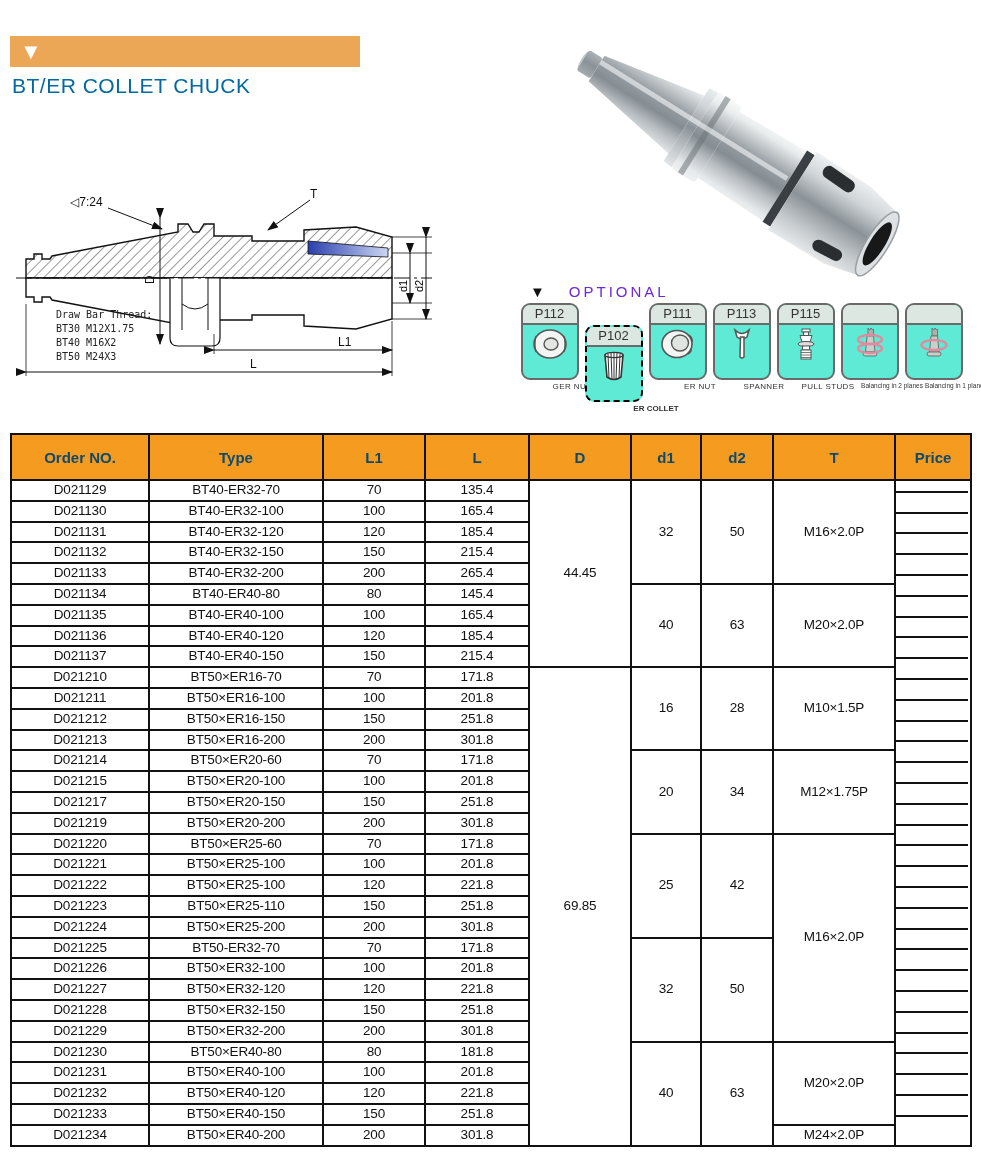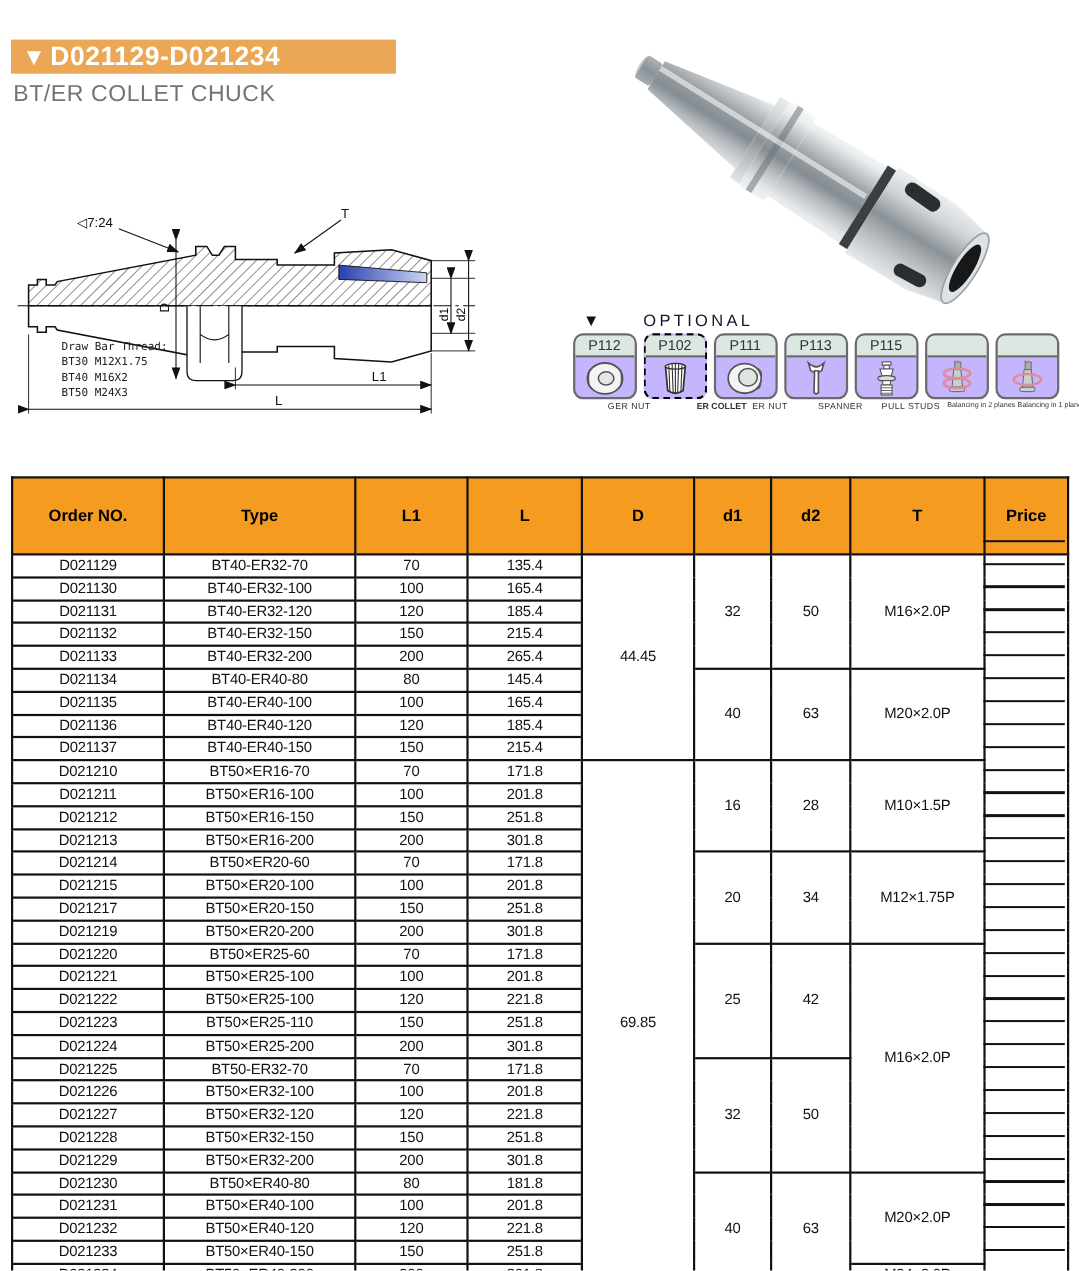--- a/index.html
+++ b/index.html
@@ -3,60 +3,59 @@
 <meta charset="utf-8">
 <style>
   html,body{margin:0;padding:0;background:#fff;}
   body{width:981px;height:1155px;position:relative;font-family:"Liberation Sans",sans-serif;overflow:hidden;}
   .abs{position:absolute;}
 
   
   .banner{left:10px;top:36px;width:350px;height:31px;background:#ECA756;display:flex;align-items:center;padding-left:10px;box-sizing:border-box;}
   .banner .tri{color:#fff;font-size:22px;line-height:1;margin-right:4px;}
   .banner .rng{color:#fff;font-size:24px;font-weight:bold;letter-spacing:.5px;}
-  .subtitle{left:12px;top:74px;font-size:21px;color:#737373;letter-spacing:.5px;}
+  .subtitle{left:12px;top:74px;font-size:21px;color:#0369a1;letter-spacing:.5px;}
 
   
   .optional{left:518px;top:282px;width:458px;}
   .opt-head{display:flex;align-items:center;height:18px;}
   .opt-marker{font-size:15px;color:#111;margin-left:12px;}
-  .opt-title{font-size:15px;color:#0f172a;letter-spacing:3px;margin-left:40px;}
+  .opt-title{font-size:15px;color:#6d28d9;letter-spacing:3px;margin-left:24px;}
   .opt-row{display:flex;margin-top:3px;}
   .opt-item{width:63px;margin-right:1px;display:flex;flex-direction:column;align-items:center;}
-  .opt-box{width:58px;height:60px;border:2px solid #6a6a6a;border-radius:9px;overflow:hidden;background:#c4b5fd;box-sizing:border-box;}
-  .opt-item.hl .opt-box{border:2.5px dashed #000;}
+  .opt-box{width:58px;height:77px;border:2px solid #6a6a6a;border-radius:9px;overflow:hidden;background:#5eead4;box-sizing:border-box;}
+  .opt-item.hl .opt-box{border:2.5px dashed #000;margin-top:22px;}
   .opt-code{height:18px;background:#dce7e2;border-bottom:2px solid #6a6a6a;text-align:center;font-size:13px;color:#333;line-height:18px;}
   .opt-icon{height:38px;display:flex;align-items:center;justify-content:center;}
   .opt-label{font-size:8px;color:#333;margin-top:2px;white-space:nowrap;letter-spacing:.4px;margin-left:45px;}
   .opt-item.hl .opt-label{font-weight:bold;letter-spacing:0;padding-left:40px;}
   .opt-label.tiny{font-size:6.5px;letter-spacing:0;}
 
   
   .table-wrap{left:10px;top:433px;width:960px;position:absolute;}
   table{border-collapse:collapse;table-layout:fixed;width:960px;border:2px solid #111;}
-  th{background:#F49B20;border:2px solid #111;font-size:15px;font-weight:bold;color:#000000;height:44px;padding:12px;}
+  th{background:#F49B20;border:2px solid #111;font-size:15px;font-weight:bold;color:#0c4a6e;height:44px;padding:0;}
   td{border:2px solid #111;height:18.8px;line-height:18.8px;padding:0 2px;text-align:center;font-size:13.5px;color:#111;letter-spacing:-0.2px;white-space:nowrap;}
   td.price{border-top:none;border-bottom:none;}
   .price-overlay{position:absolute;top:48px;bottom:2px;right:2px;width:74px;pointer-events:none;
     background:repeating-linear-gradient(to bottom,transparent 0px,transparent 18.8px,#111 18.8px,#111 20.8px);
     background-position:0 -9px;}
 
   
   .drawing{left:12px;top:180px;}
   .photo{left:545px;top:18px;}
   svg text{font-family:"Liberation Sans",sans-serif;}
   .dbt{font-family:"DejaVu Sans Mono",monospace;font-size:10px;fill:#222;}
   .dim{font-size:12px;fill:#111;}
 </style>
 </head>
 <body>
 
 <div class="abs banner">
   <span class="tri">▼</span>
-  <span class="rng">D021129-D021234</span>
 </div>
 <div class="abs subtitle">BT/ER COLLET CHUCK</div>
 
 <div class="abs photo">
 <svg width="420" height="275" viewBox="0 0 420 275">
   <defs>
     <linearGradient id="met" gradientUnits="userSpaceOnUse" x1="0" y1="-50" x2="0" y2="50">
       <stop offset="0" stop-color="#ffffff"></stop>
           <stop offset="0.16" stop-color="#e9eced"></stop>
       <stop offset="0.40" stop-color="#9aa1a6"></stop>

